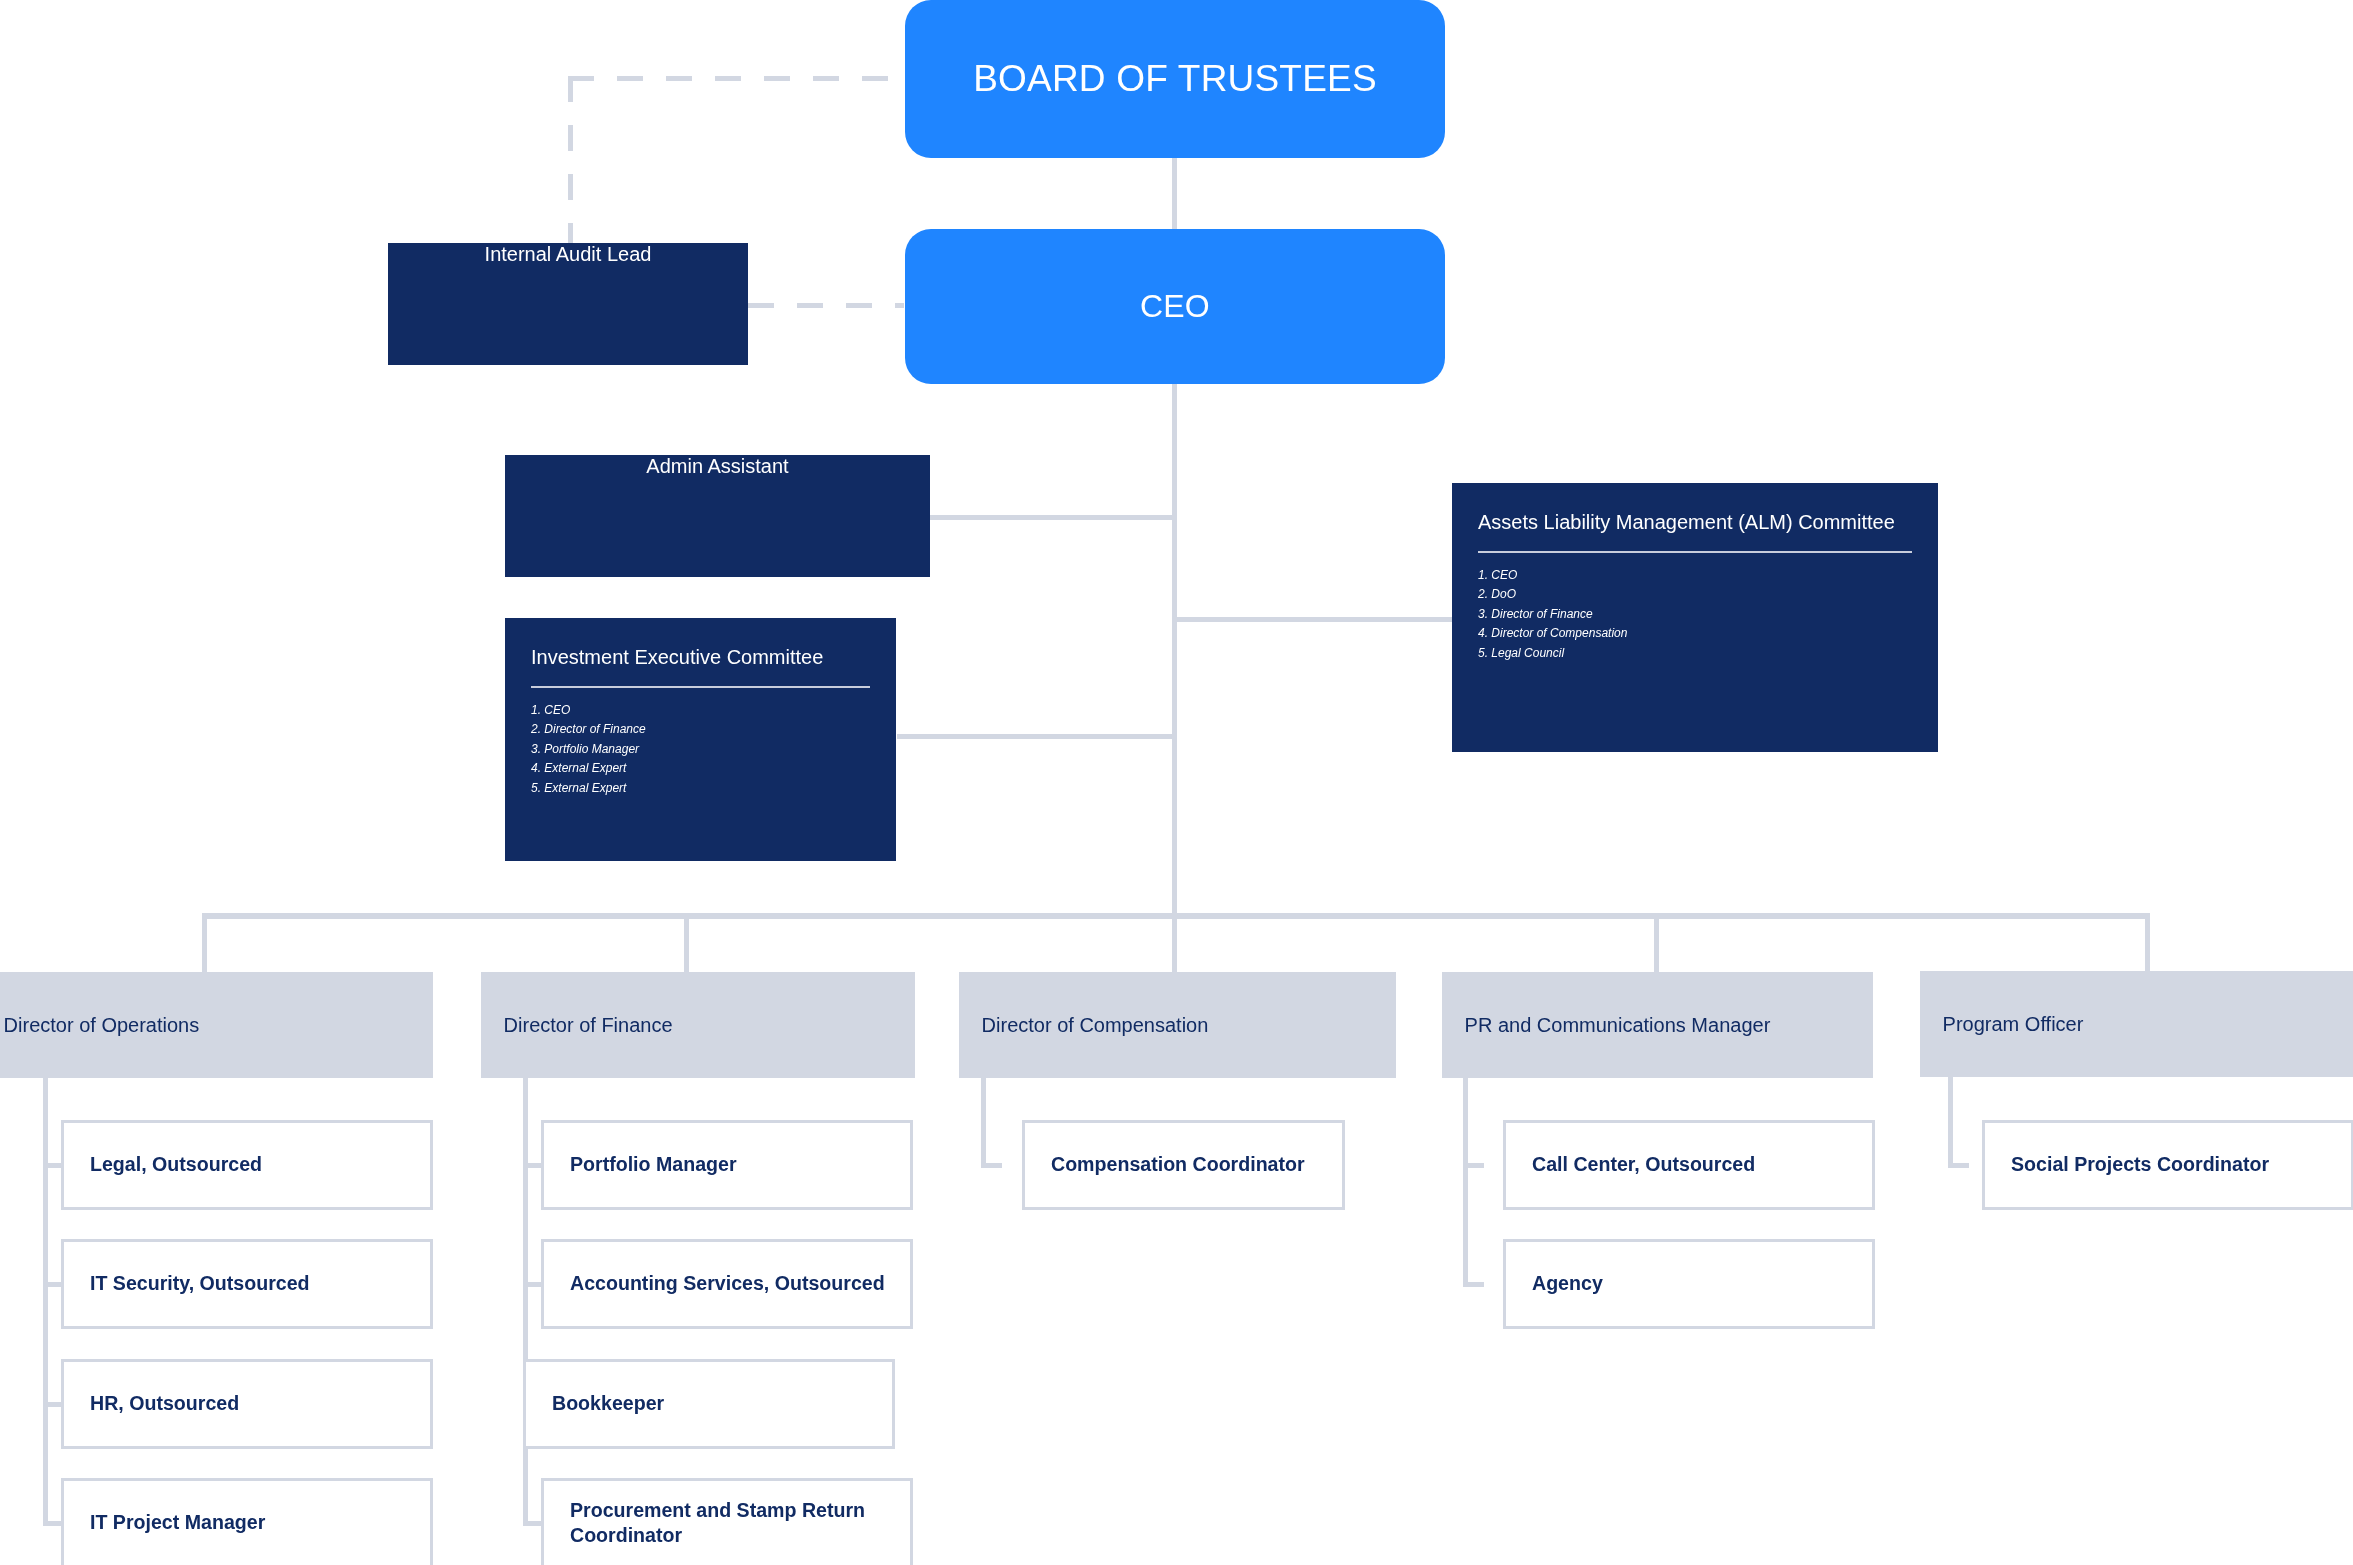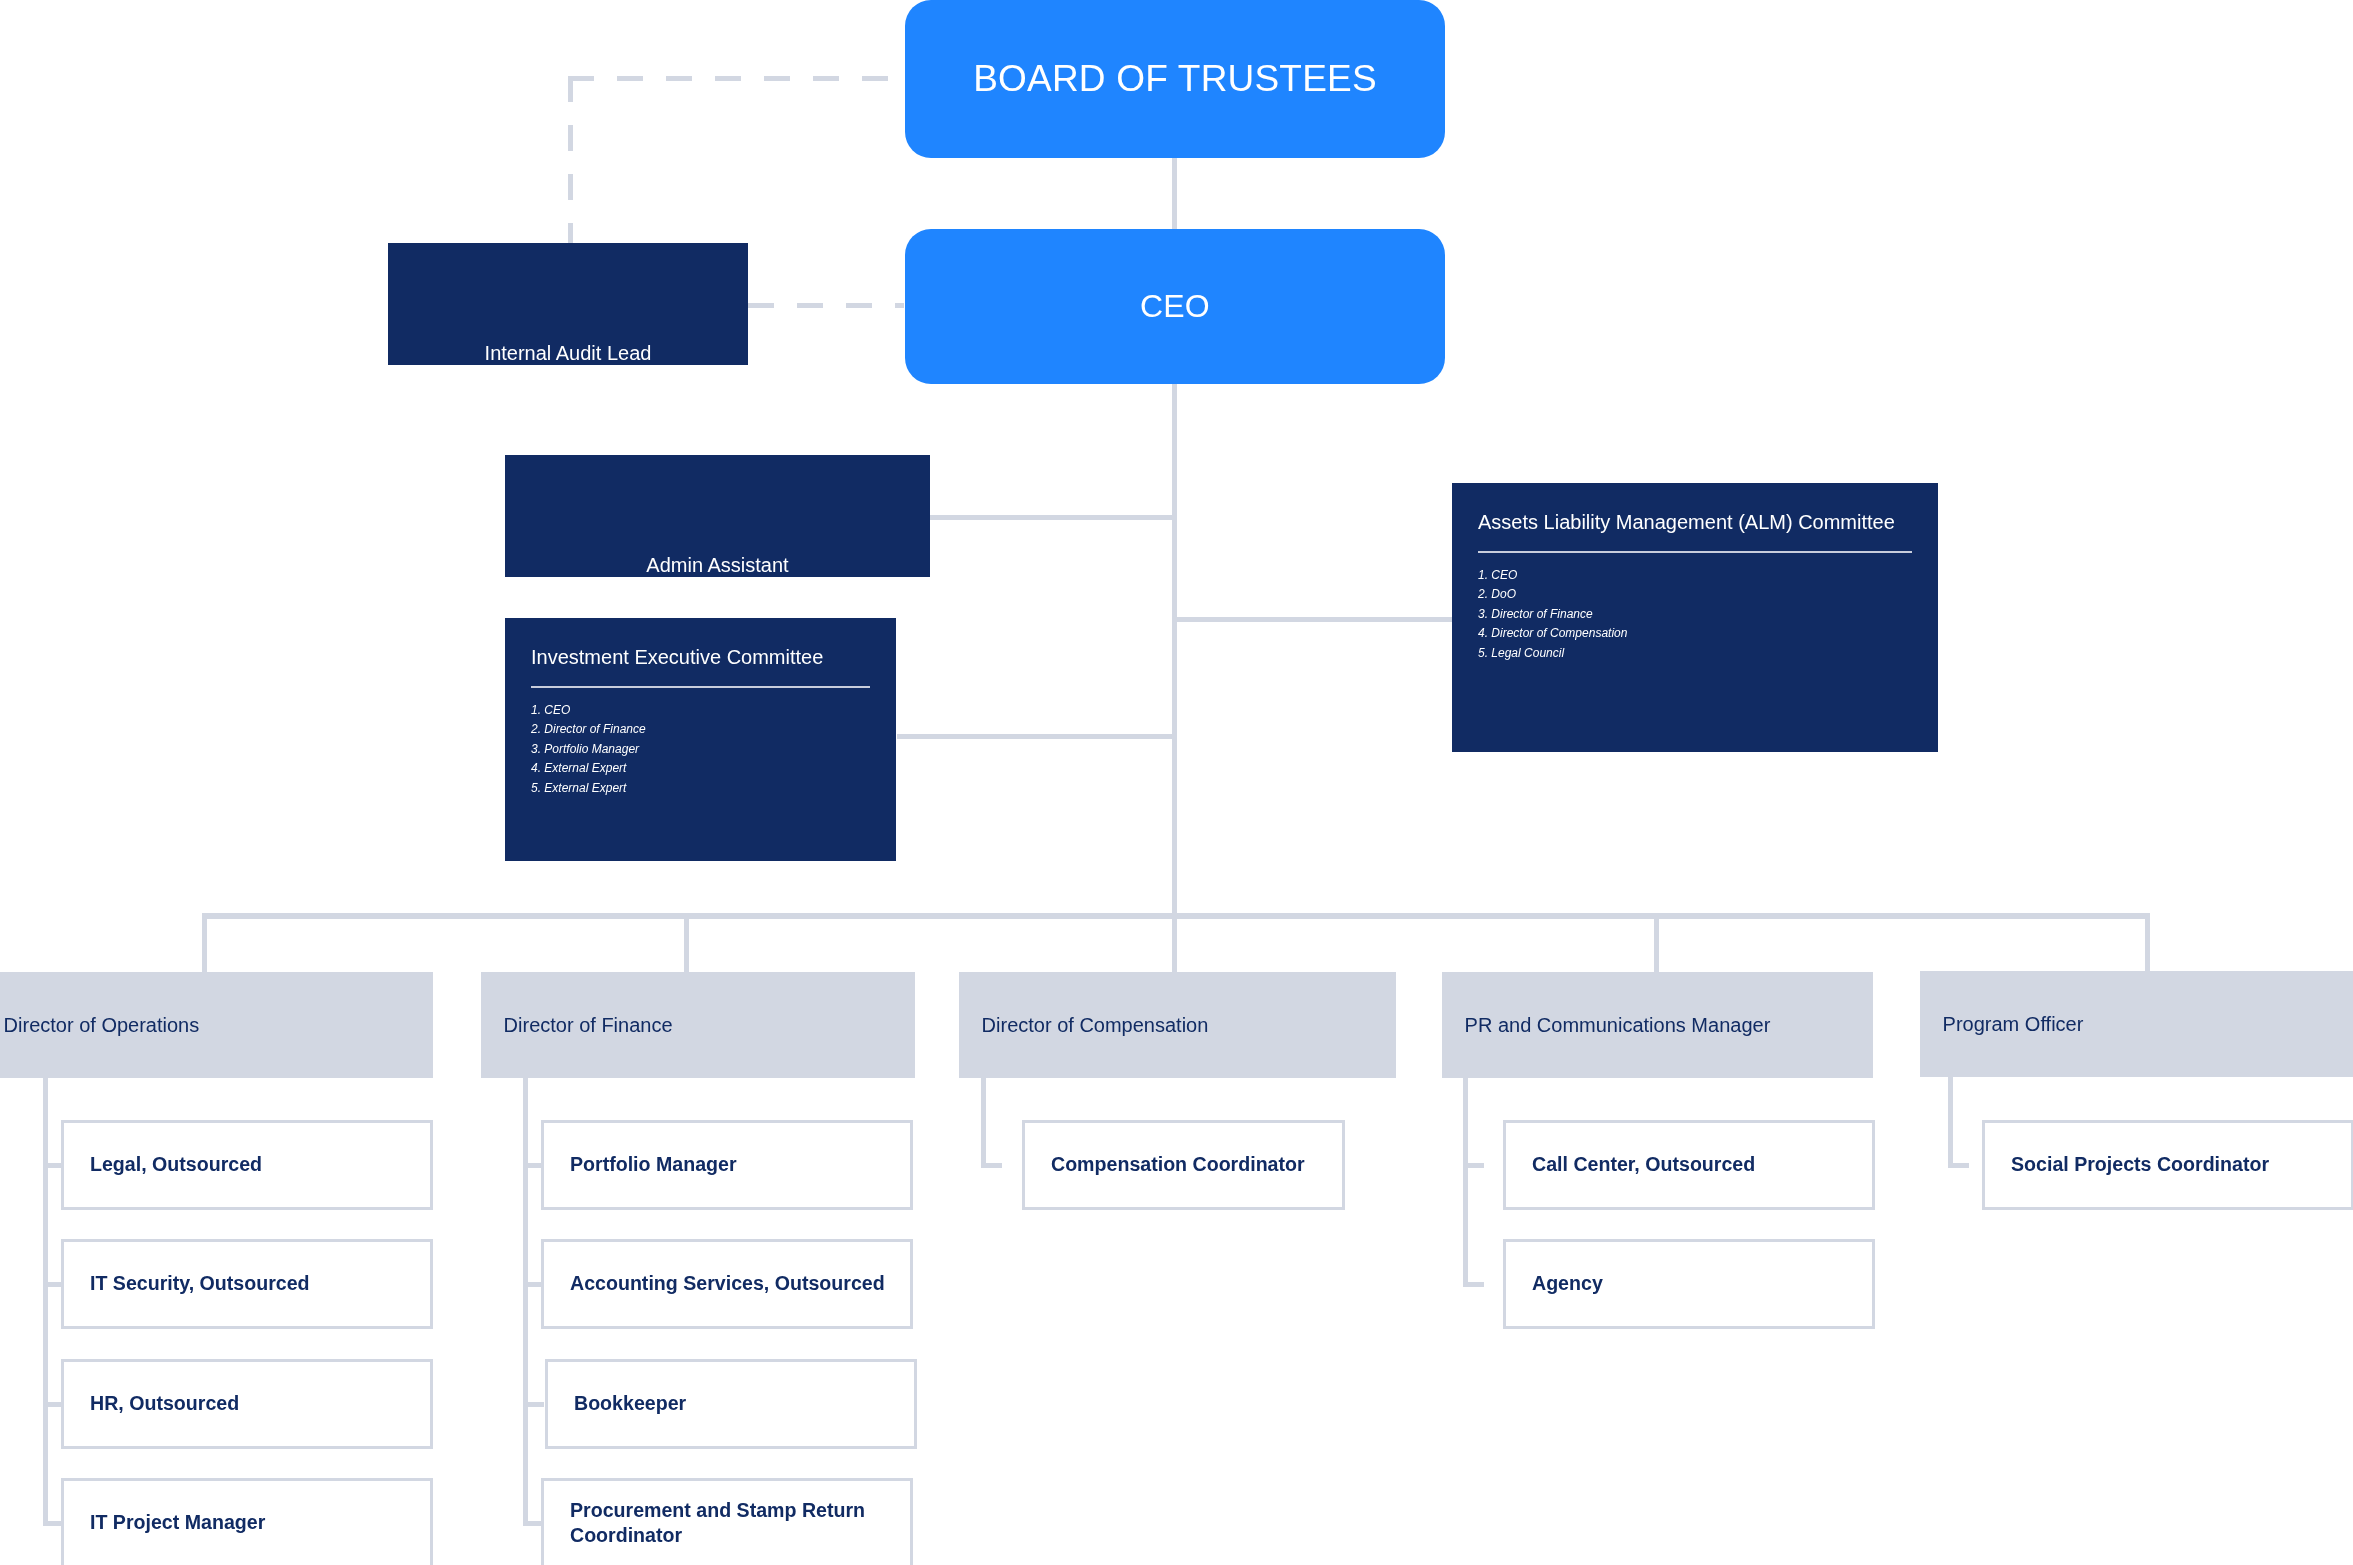--- a/index.html
+++ b/index.html
@@ -8,21 +8,21 @@
 
   .node{position:absolute;box-sizing:border-box;}
 
   
   .blue{background:#1F85FF;color:#ffffff;display:flex;align-items:center;justify-content:center;text-align:center;border-radius:26px;}
   .blue .lbl{font-size:32px;font-weight:400;letter-spacing:0.2px;}
   .blue.big .lbl{font-size:37px;}
 
   
   .navy{background:#112B63;color:#ffffff;}
-  .navy.center{display:flex;align-items:flex-end;justify-content:center;text-align:center;}
+  .navy.center{display:flex;align-items:flex-start;justify-content:center;text-align:center;}
   .navy.center .lbl{font-size:20px;font-weight:400;}
 
   
   .committee{background:#112B63;color:#ffffff;padding:27px 26px 18px 26px;box-sizing:border-box;}
   .committee .ctitle{font-size:20px;font-weight:400;line-height:1.28;}
   .committee .rule{height:1.8px;background:#c8cddc;margin:15.5px 0 13px 0;}
   .committee .citem{font-size:12px;line-height:1.62;font-weight:400;font-style:italic;}
 
   
   .dept{background:#D2D7E2;color:#112B63;display:flex;align-items:center;}
@@ -159,21 +159,21 @@
   <div class="node sub" style="left:61px;top:1478px;width:372px;height:90px;">
     <span class="lbl">IT Project Manager</span>
   </div>
 
   <div class="node sub" style="left:541px;top:1120px;width:372px;height:90px;">
     <span class="lbl">Portfolio Manager</span>
   </div>
   <div class="node sub" style="left:541px;top:1239px;width:372px;height:90px;">
     <span class="lbl">Accounting Services, Outsourced</span>
   </div>
-  <div class="node sub" style="left:545px;top:1359px;width:372px;height:90px;">
+  <div class="node sub" style="left:523px;top:1359px;width:372px;height:90px;">
     <span class="lbl">Bookkeeper</span>
   </div>
   <div class="node sub" style="left:541px;top:1478px;width:372px;height:90px;">
     <span class="lbl">Procurement and Stamp Return Coordinator</span>
   </div>
 
   <div class="node sub" style="left:1022px;top:1120px;width:323px;height:90px;">
     <span class="lbl">Compensation Coordinator</span>
   </div>
 

